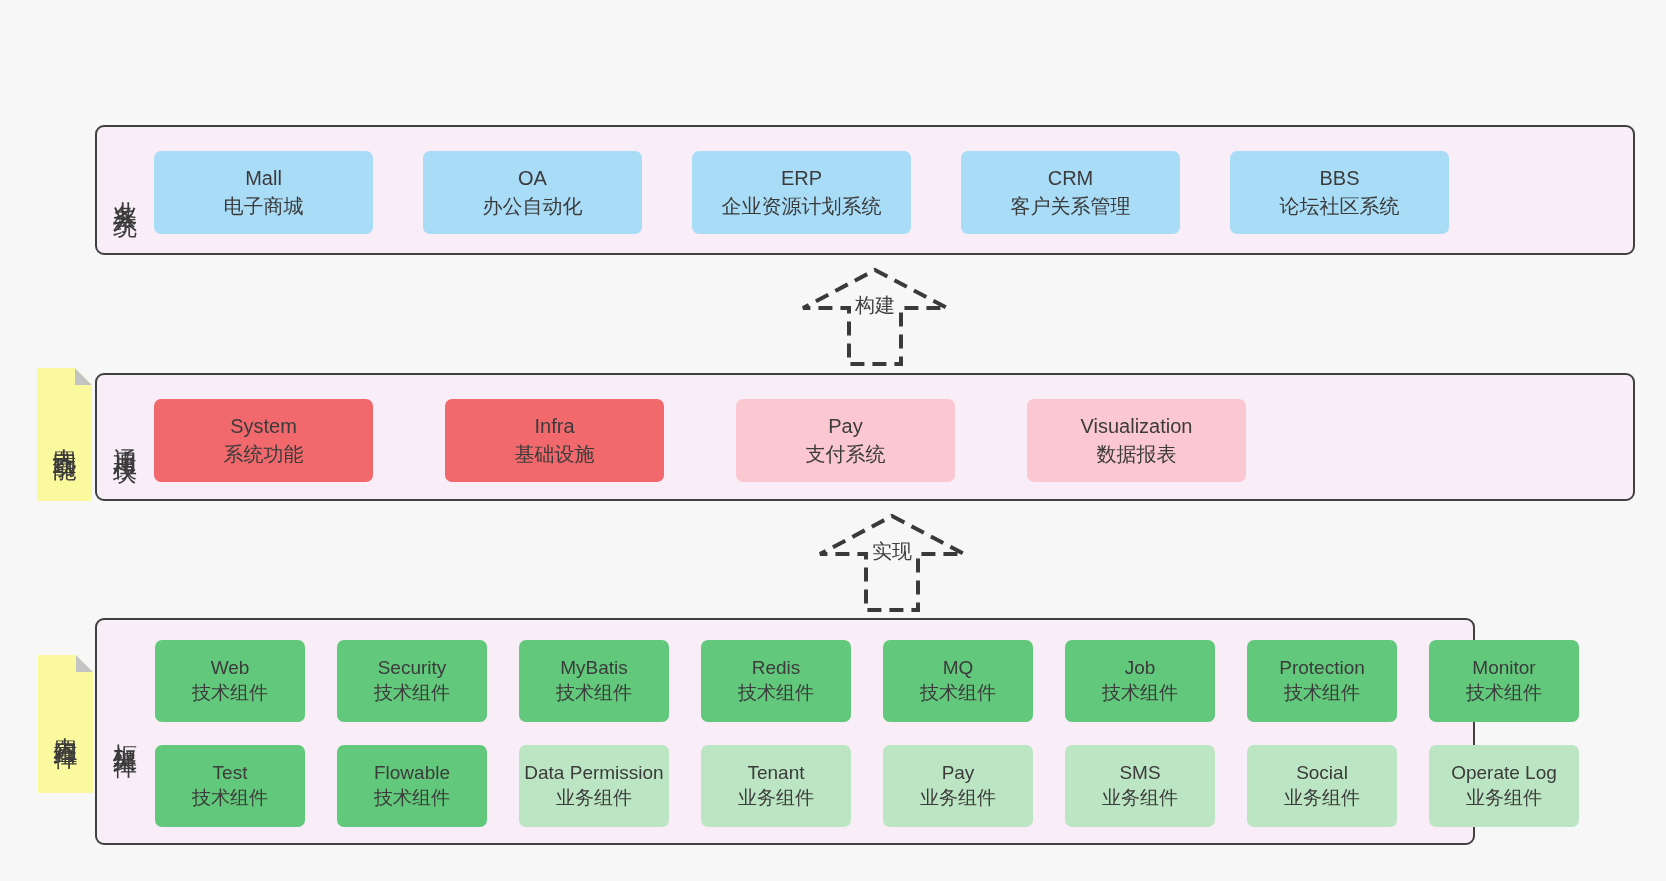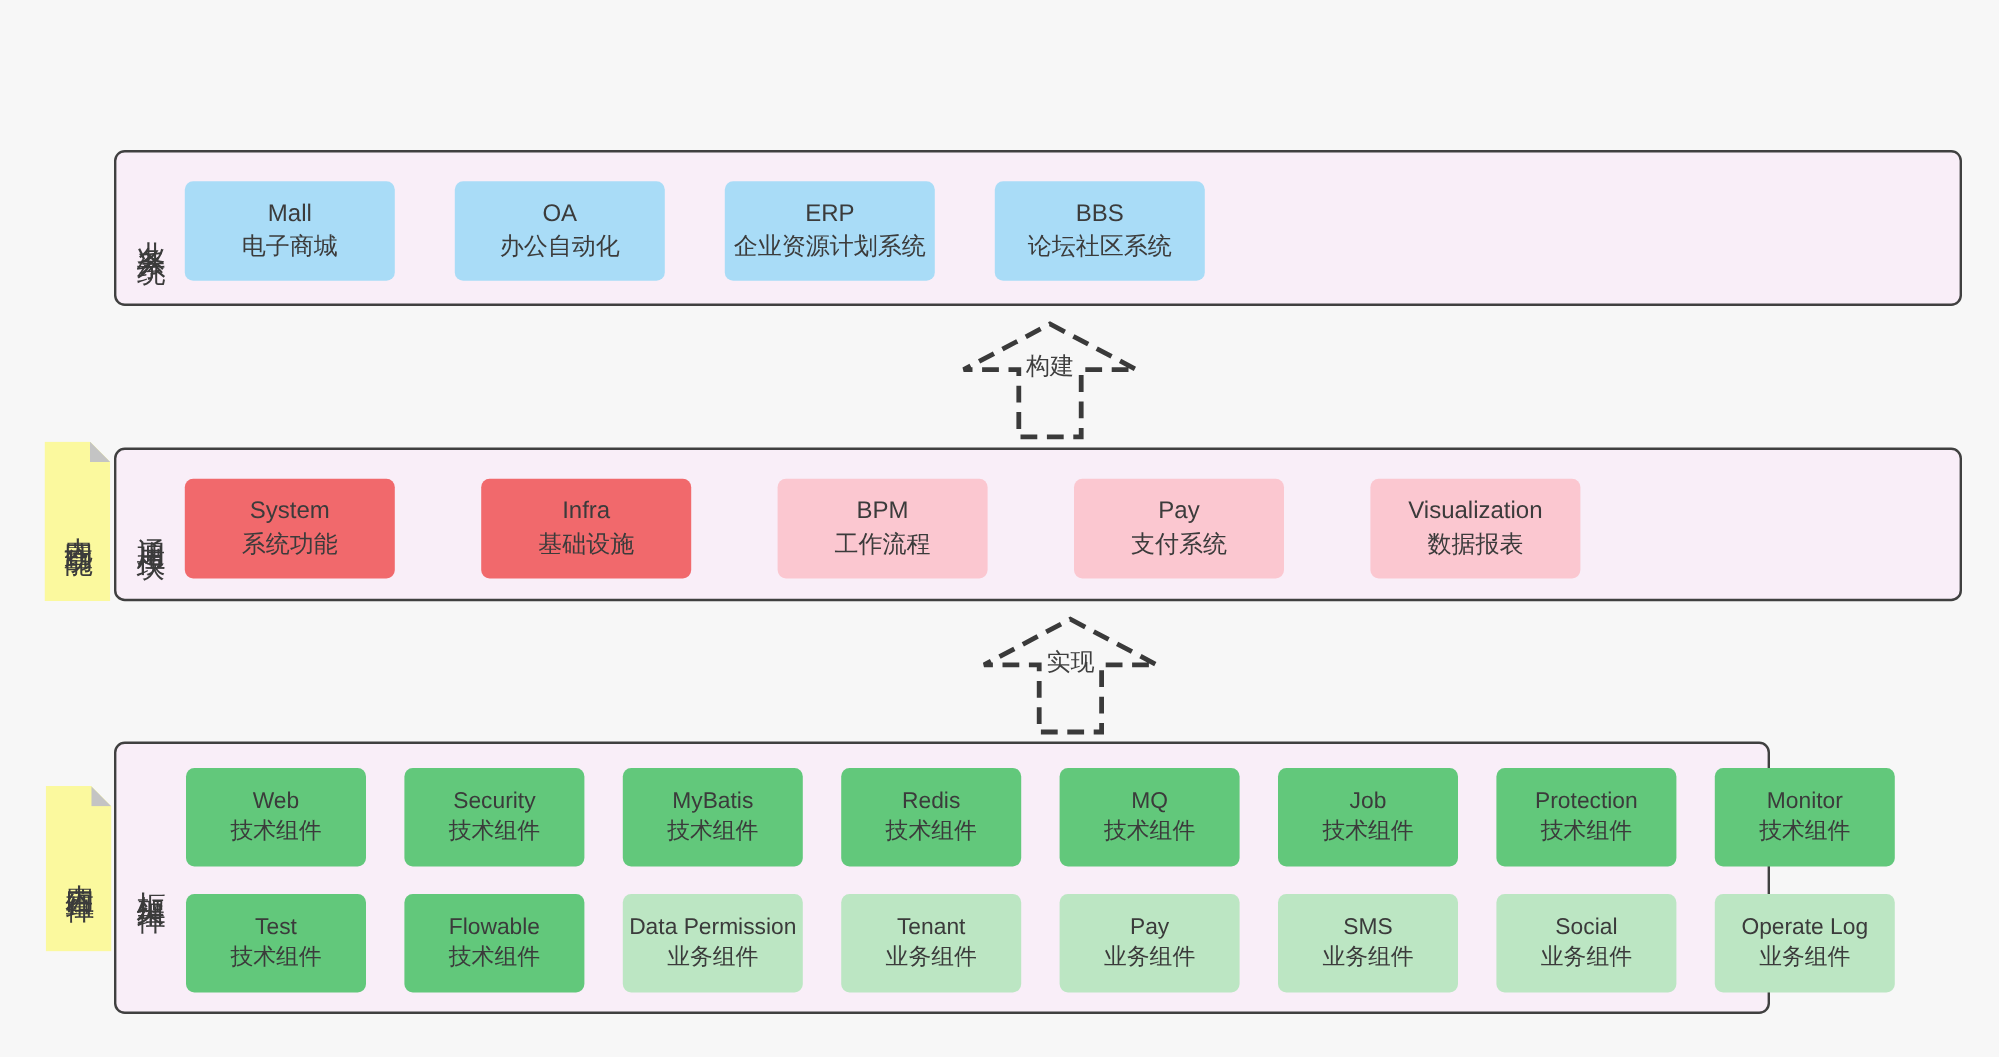--- a/index.html
+++ b/index.html
@@ -7,21 +7,21 @@
   body { font-family:"Liberation Sans","DejaVu Sans",sans-serif; background:#f7f7f7; color:#3b3b3b; }
   .stage { position:relative; width:1666px; height:881px; background:#f7f7f7; overflow:hidden; }
 
   .band { position:absolute; background:#f9eef8; border:2px solid #404040; border-radius:9px; }
   .band-label { position:absolute; left:12px; top:0; bottom:0; display:flex; align-items:center; justify-content:center;
                 writing-mode:vertical-rl; text-orientation:upright; font-size:24px; letter-spacing:4px; color:#3b3b3b; }
   .boxes { position:absolute; display:flex; }
   .box { display:flex; flex-direction:column; justify-content:center; align-items:center;
          border-radius:7px; text-align:center; line-height:1.38; }
   .box .en, .box .zh { width:100%; }
-  .band-row1 .box, .band-row2 .box { width:175px; height:83px; font-size:20px; }
+  .band-row1 .box, .band-row2 .box { width:219px; height:83px; font-size:20px; }
   .band-row3 .box { width:150px; height:82px; font-size:19px; line-height:1.3; }
   .blue  { background:#a9dcf7; }
   .red   { background:#f1696c; }
   .pink  { background:#fbc7d0; }
   .gdark { background:#62c87b; }
   .glight{ background:#bce6c3; }
 
   .sticky { position:absolute; width:55px; background:#fbf99e;
             clip-path:polygon(0 0, calc(100% - 17px) 0, 100% 17px, 100% 100%, 0 100%);
             display:flex; align-items:center; justify-content:center; z-index:3; }
@@ -48,20 +48,24 @@
       </div>
       <div class="box blue">
         <div class="en">OA</div>
         <div class="zh">办公自动化</div>
       </div>
       <div class="box blue">
         <div class="en">ERP</div>
         <div class="zh">企业资源计划系统</div>
       </div>
       <div class="box blue">
+        <div class="en">CRM</div>
+        <div class="zh">客户关系管理</div>
+      </div>
+      <div class="box blue">
         <div class="en">BBS</div>
         <div class="zh">论坛社区系统</div>
       </div>
     </div>
   </div>
 
   <div class="arrow" style="left:800px; top:266px;">
     <svg width="150" height="102" viewBox="0 0 150 102">
       <polygon points="75,4 147,42 101,42 101,98 49,98 49,42 3,42" fill="none" stroke="#3a3a3a" stroke-width="4" stroke-dasharray="14 8"></polygon>
     </svg>
@@ -75,24 +79,20 @@
   <div class="band band-row2" style="left:95px; top:373px; width:1540px; height:128px;">
     <div class="band-label">通用模块</div>
     <div class="boxes" style="left:57px; top:24px; gap:72px;">
       <div class="box red">
         <div class="en">System</div>
         <div class="zh">系统功能</div>
       </div>
       <div class="box red">
         <div class="en">Infra</div>
         <div class="zh">基础设施</div>
-      </div>
-      <div class="box pink">
-        <div class="en">BPM</div>
-        <div class="zh">工作流程</div>
       </div>
       <div class="box pink">
         <div class="en">Pay</div>
         <div class="zh">支付系统</div>
       </div>
       <div class="box pink">
         <div class="en">Visualization</div>
         <div class="zh">数据报表</div>
       </div>
     </div>

